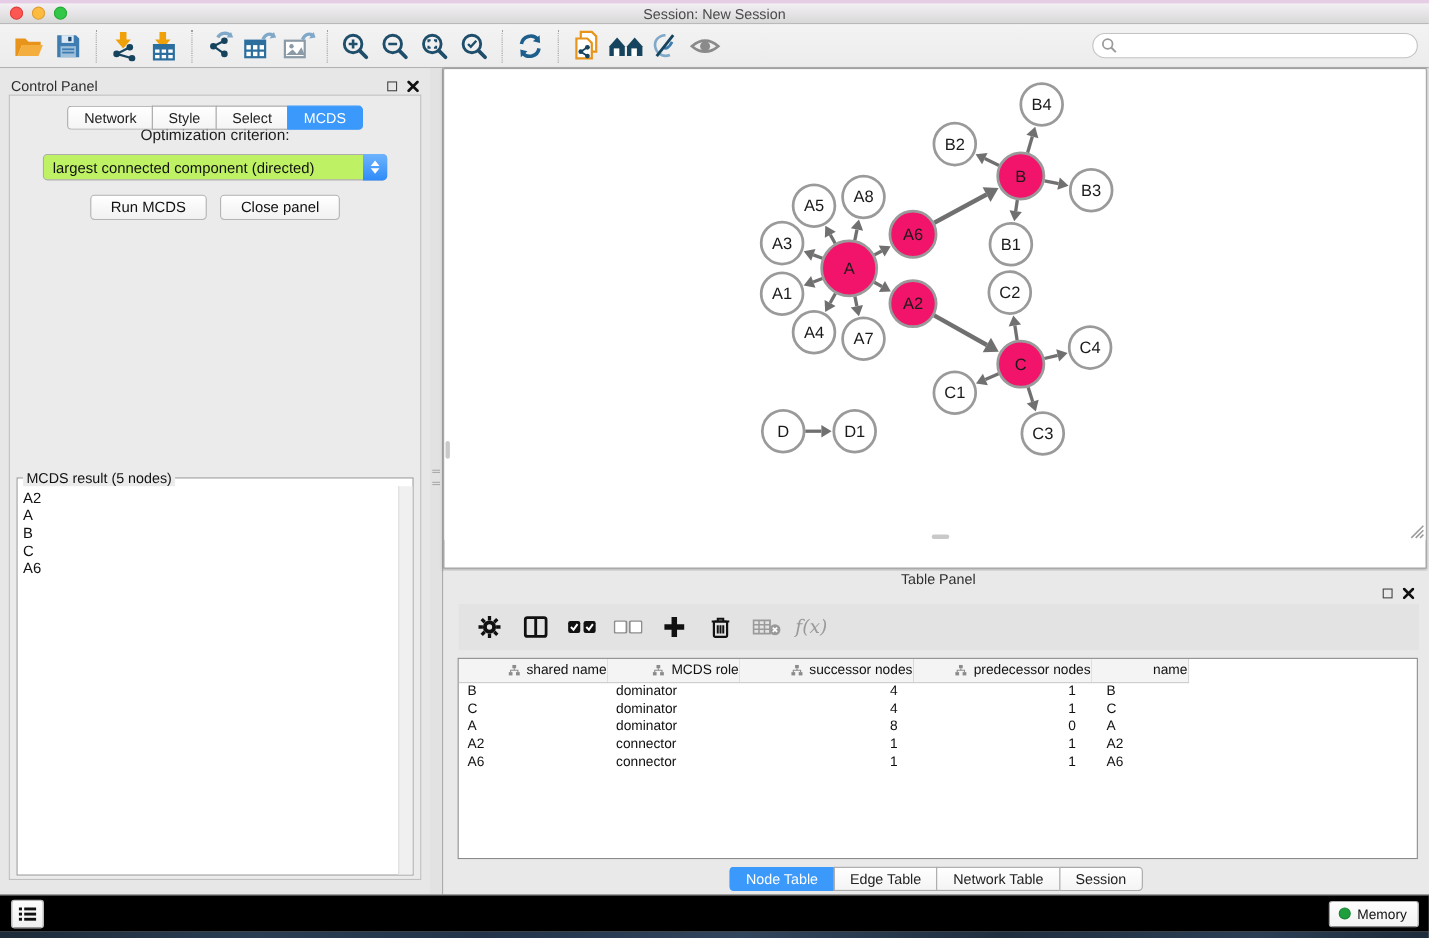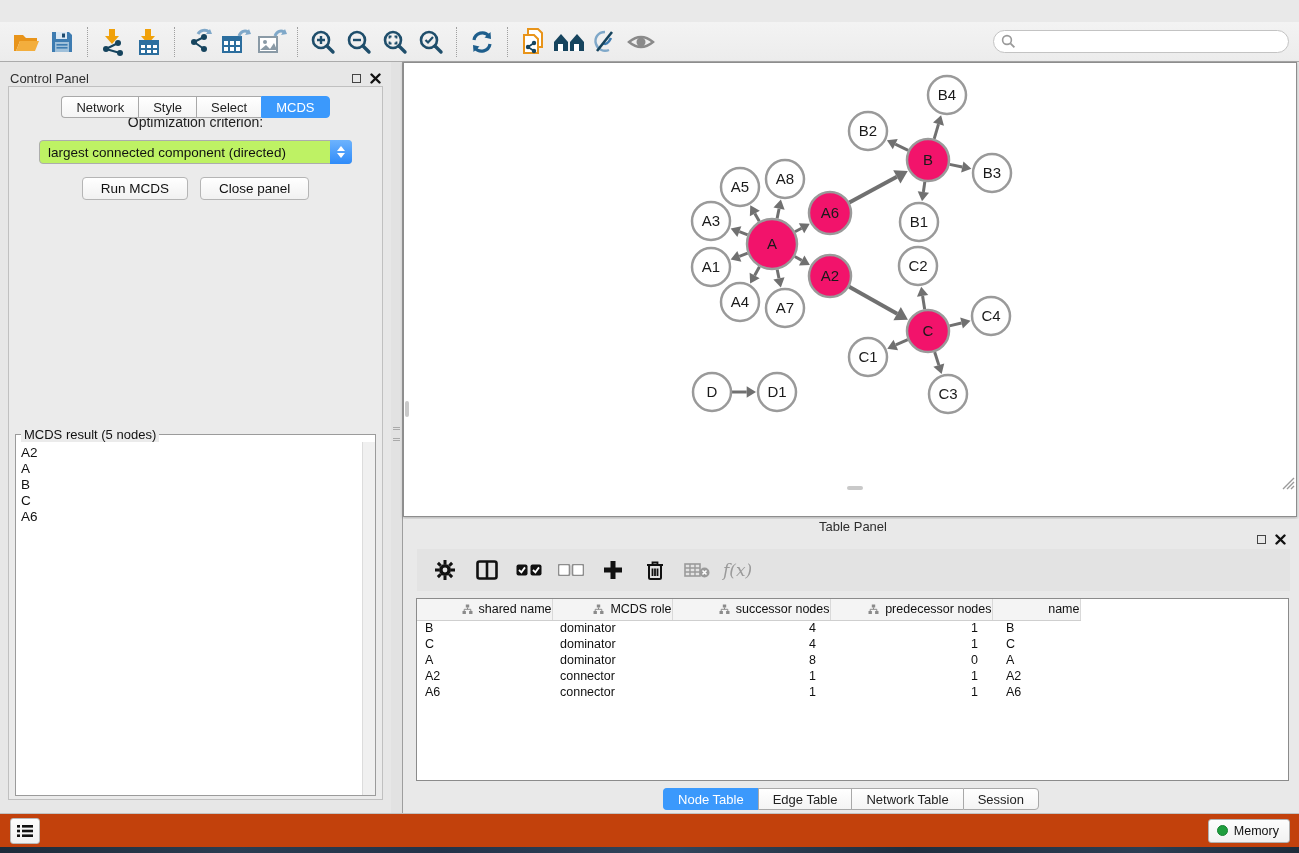--- a/index.html
+++ b/index.html
@@ -95,38 +95,46 @@
     font-size:12.5px; font-weight:normal; color:#111; text-align:center; position:relative; }
   .node-table th .th-inner { display:flex; align-items:center; justify-content:flex-end; gap:6px; }
   .node-table td { height:16px; font-size:12.5px; color:#111; padding:0 8px; white-space:nowrap; }
   .node-table td.num { text-align:right; padding-right:14px; }
   .node-table tr { cursor:default; }
 
   .tp-tabs { position:absolute; left:0; right:0; bottom:3px; display:flex; justify-content:center; }
   .tp-tabs .tab { height:22px; font-size:13px; }
 
   
-  .statusbar { position:absolute; left:0; top:813px; width:1299px; height:34px; background:#c2410c; border-top:1px solid #c2c2c2;
+  .statusbar { position:absolute; left:0; top:813px; width:1299px; height:34px; background:#000000; border-top:1px solid #c2c2c2;
     display:flex; align-items:center; }
   .list-btn { width:30px; height:26px; margin-left:10px; background:linear-gradient(#fdfdfd,#f0f0f0);
     border:1px solid #b9b9b9; border-radius:3px; display:flex; align-items:center; justify-content:center; cursor:pointer; }
   .memory-btn { margin-left:auto; margin-right:9px; height:24px; padding:0 10px 0 8px; display:flex; align-items:center; gap:6px;
     background:linear-gradient(#fdfdfd,#f2f2f2); border:1px solid #b0b0b0; border-radius:3px; font-size:12.5px; color:#111; cursor:pointer; }
   .mem-dot { width:11px; height:11px; border-radius:50%; background:#1f9e3e; border:1px solid #188233; }
 
   .desktop-strip { position:absolute; left:0; top:847px; width:1299px; height:6px;
     background:linear-gradient(90deg,#1d2b3a,#2a3d52 18%,#22334a 34%,#31455c 52%,#1f2e3f 70%,#2b3e54 88%,#1d2b3a); }
 
   svg { display:block; }
 </style>
 </head>
 <body>
 
 <div class="app">
 
+  <div class="titlebar">
+    <div class="lights">
+      <div class="light red"></div>
+      <div class="light yellow"></div>
+      <div class="light green"></div>
+    </div>
+    <div class="title">Session: New Session</div>
+  </div>
 
   <div class="toolbar">
     <div class="tb-icon">
       <svg width="28" height="24" viewBox="0 0 28 24">
           <path d="M2 5 h9 l3 3 h11 v3 H8 L4 21 H2 Z" fill="#e8941a"></path>
           <path d="M8 11 h19 l-4 10 H4 Z" fill="#f3ae3d"></path>
         </svg>
     </div>
     <div class="tb-icon">
       <svg width="24" height="24" viewBox="0 0 24 24">

